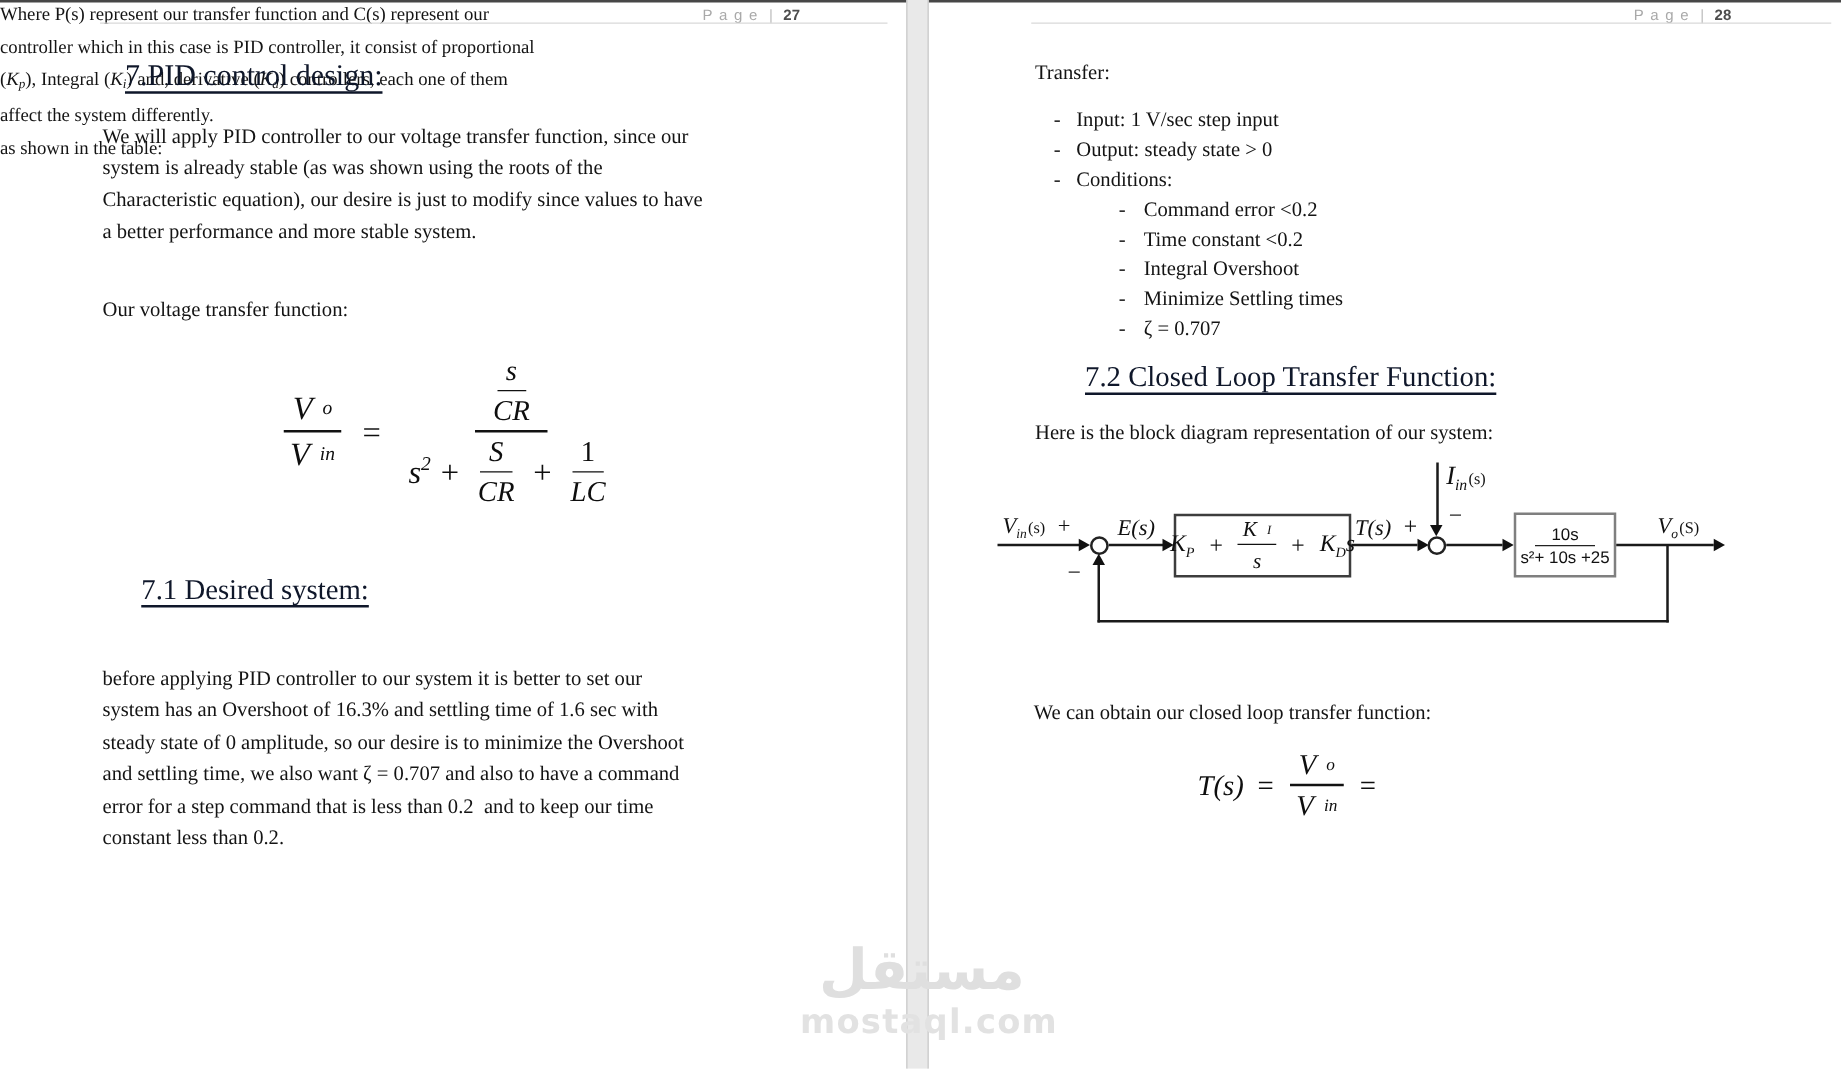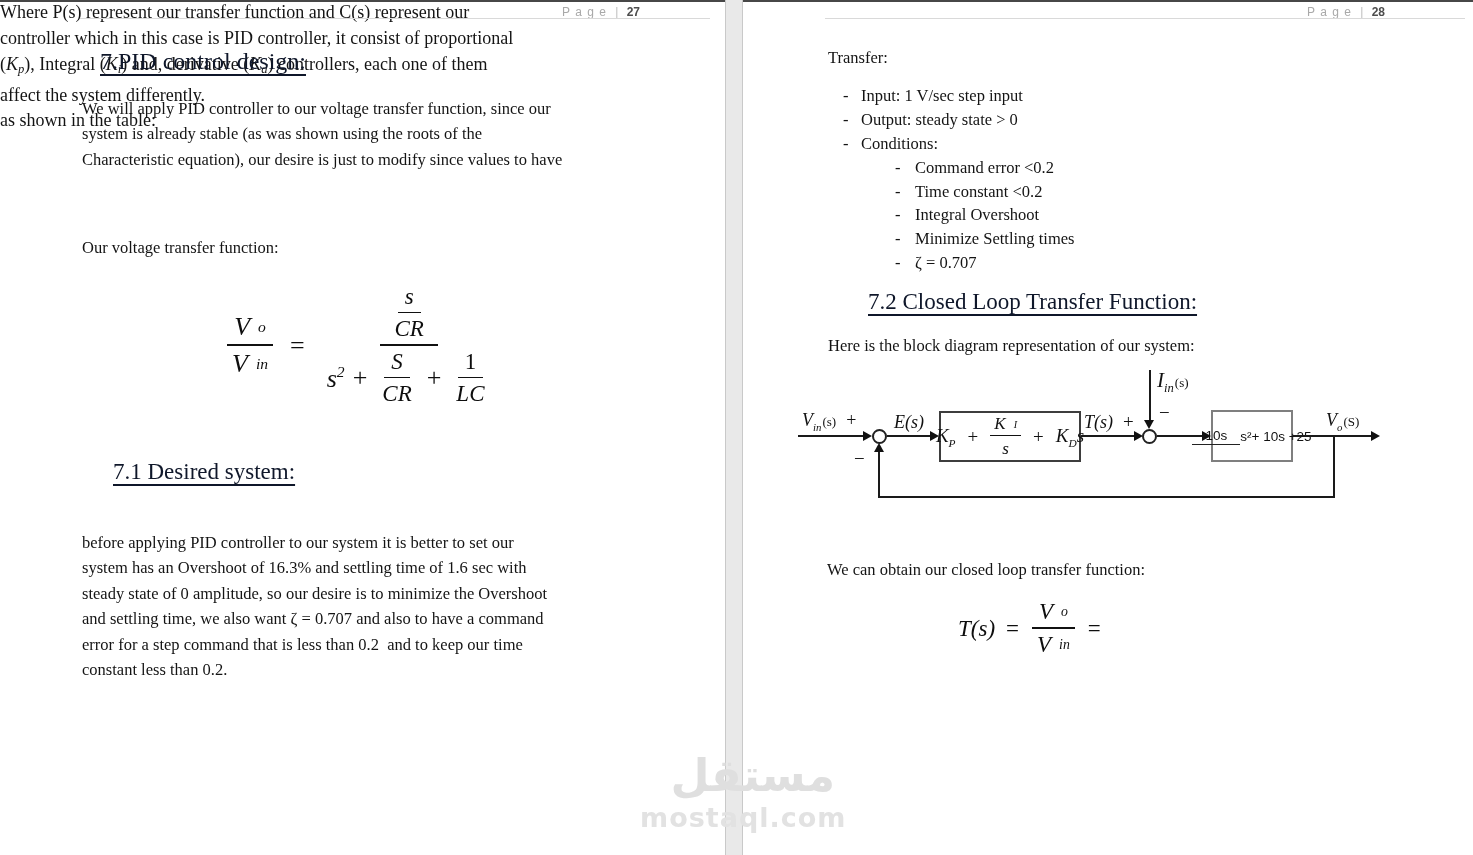--- a/index.html
+++ b/index.html
@@ -33,21 +33,21 @@
   
   .para{position:absolute;font-size:16.5px;line-height:25.4px}
   .pline{white-space:pre}
   #intro{left:82px;top:96px}
   #body71{left:82px;top:530px}
   .lead{position:absolute;font-size:16.5px;white-space:nowrap}
   #tf-lead{left:82px;top:238px}
   #briefly{left:828px;top:48px}
   #diagram-lead{left:828px;top:336px}
   #cltf-lead{left:827px;top:560px}
-  #outro{left:828px;top:678px;font-size:18px;line-height:25.8px}
+  #outro{left:828px;top:678px;font-size:15px;line-height:25.8px}
   .mi{font-style:italic}
   .msub{font-style:italic;font-size:0.7em;vertical-align:-0.25em}
 
   
   #bullets{position:absolute;left:820px;top:84px;font-size:16.5px}
   .bullet-row{display:flex;align-items:center;height:23.9px}
   .bullet-row.L1{padding-left:23px}
   .bullet-row.L2{padding-left:75px}
   .bdash{width:8px}
   .bullet-row.L1 .btext{margin-left:10px}
@@ -80,27 +80,27 @@
   .ar.u{border-bottom:9px solid #111;border-left:5.5px solid transparent;border-right:5.5px solid transparent}
   .dlbl{position:absolute;font-size:18px;white-space:nowrap}
   .dlbl .arg{font-size:13px;font-style:normal;margin-left:1px}
   .dlbl .sign{font-style:normal;margin-left:10px}
   .dsign{position:absolute;font-size:19px;font-style:normal}
   #pidbox{position:absolute;left:149px;top:45px;width:142px;height:51px;border:2px solid #3d3d3d;
     box-sizing:border-box;display:flex;align-items:center;justify-content:center;gap:12px;font-size:19px;background:#fff}
   #pidbox .frac>.fnum{border-bottom-width:1.6px;padding:0 4px 1px}
   #pidbox .frac{font-size:17px}
   #plantbox{position:absolute;left:421px;top:44px;width:82px;height:52px;border:2px solid #7f7f7f;
-    box-sizing:border-box;display:flex;align-items:center;justify-content:center;
+    box-sizing:border-box;display:flex;flex-direction:column;align-items:center;justify-content:center;
     font-style:normal;font-family:"Liberation Sans",sans-serif;font-size:13.5px;background:#fff}
   #plantbox .pnum{border-bottom:1.4px solid #222;padding:0 13px 1px}
   #plantbox .pden{padding-top:1px;white-space:pre}
 
   
-  #watermark{position:absolute;left:640px;top:750px;width:195px;text-align:right;z-index:5}
+  #watermark{position:absolute;left:640px;top:750px;width:195px;text-align:center;z-index:5}
   .wm-logo{font-family:"DejaVu Sans",sans-serif;font-weight:bold;font-size:45px;line-height:1.15;color:#dfdfdf;direction:rtl}
   .wm-site{font-family:"DejaVu Sans",sans-serif;font-weight:bold;font-size:27px;letter-spacing:1px;color:#e2e2e2;margin-top:0px}
 </style>
 </head>
 <body>
 
 <div class="top-edge"></div>
 <div class="gutter"></div>
 
 <div>
@@ -111,20 +111,21 @@
   </div>
   <div class="hdr-rule" id="rule-left"></div>
 
   <h1 class="doc-title" id="title7">7.PID control design:</h1>
 
   <div class="para" id="intro">
 
   <div class="pline">We will apply PID controller to our voltage transfer function, since our</div>
       <div class="pline">system is already stable (as was shown using the roots of the</div>
       <div class="pline">Characteristic equation), our desire is just to modify since values to have</div>
+      <div class="pline">a better performance and more stable system.</div>
     </div>
 
   <div class="lead" id="tf-lead">Our voltage transfer function:</div>
 
   <div id="formula1">
     <span class="frac">
       <span class="fnum">
           <span class="it">V</span>
           <sub class="it">o</sub>
         </span>

